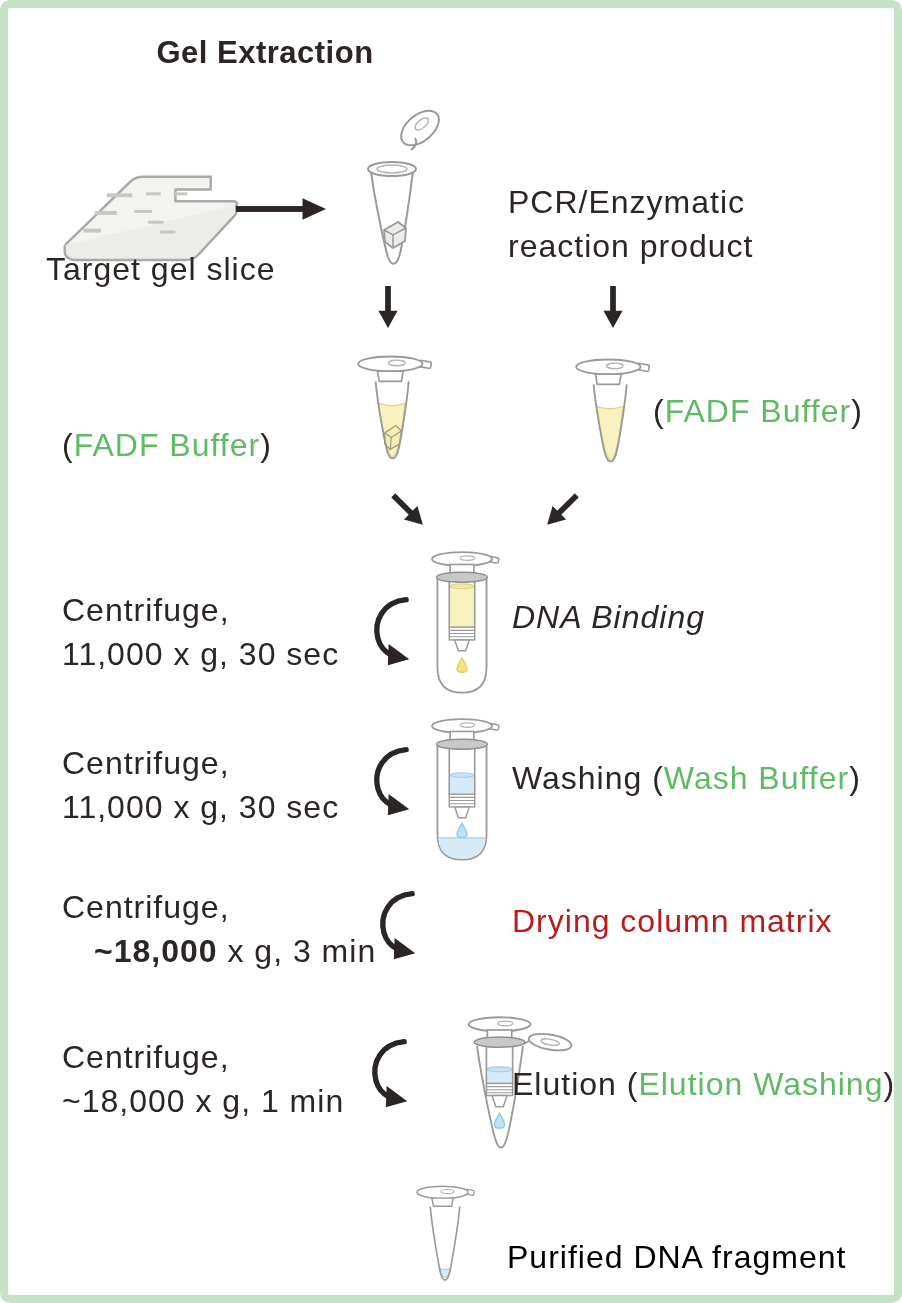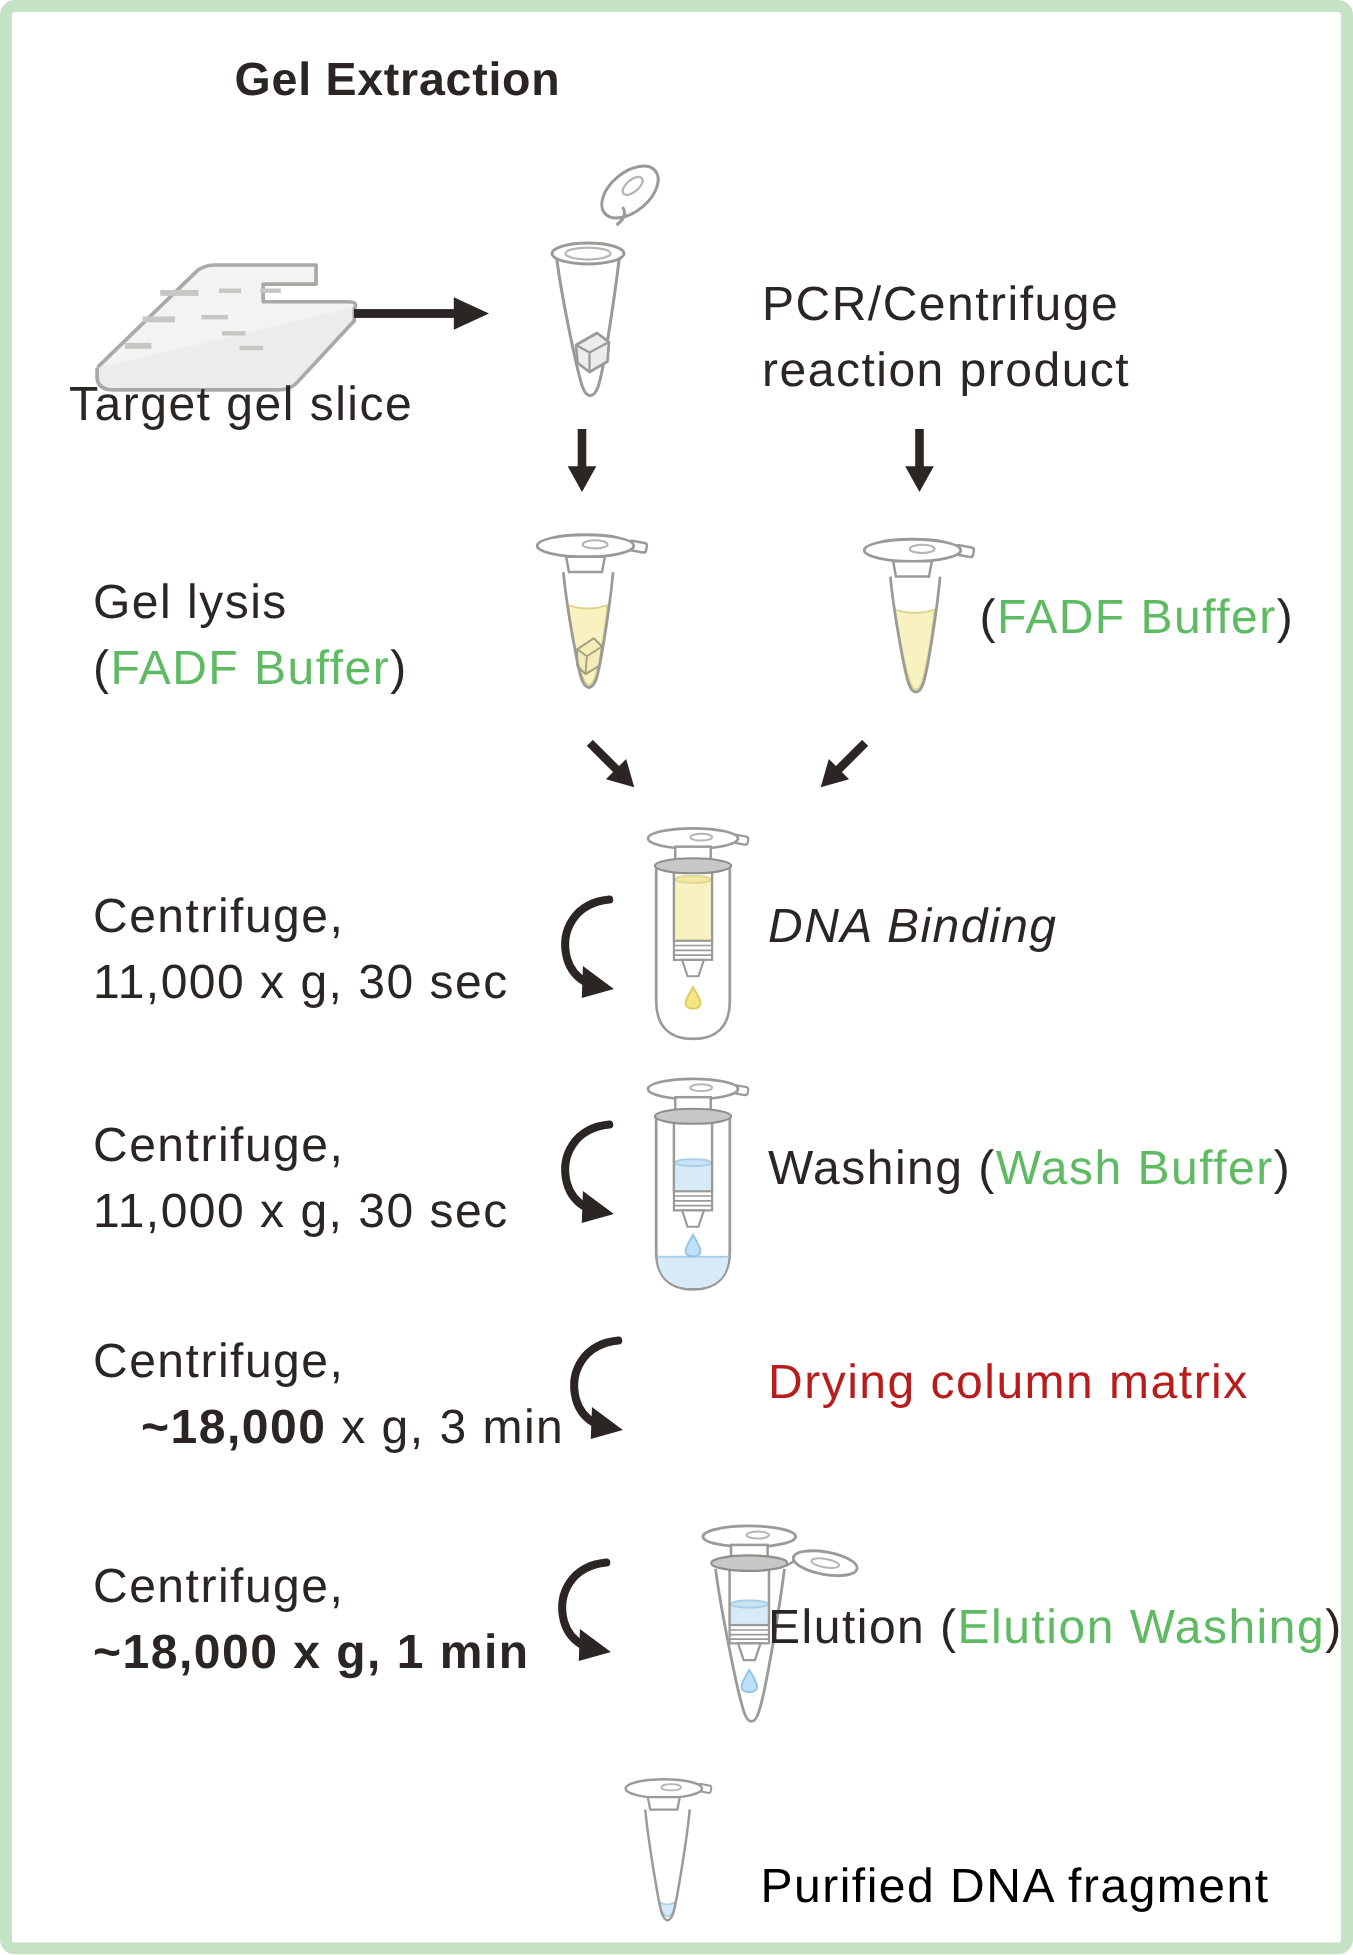--- a/index.html
+++ b/index.html
@@ -54,29 +54,28 @@
     <path d="M36,138 L45,143 L58,136 M45,143 L45,156" fill="none" stroke="#9a9a97" stroke-width="1.5"></path>
   </svg>
 
   <div class="txt" style="left: 38px; top: 243px; color: rgb(43, 37, 36);">Target gel slice</div>
 
   <svg class="ic" style="left:368px;top:278px;" width="24" height="42" viewBox="0 0 24 44">
     <rect x="9" y="0" width="6" height="28" fill="#2b2524"></rect>
       <polygon points="2,26 22,26 12,44" fill="#2b2524"></polygon>
   </svg>
 
-  <div class="txt" style="left: 500px; top: 176px; color: rgb(43, 37, 36);">PCR/Centrifuge</div>
+  <div class="txt" style="left: 500px; top: 176px; color: rgb(43, 37, 36);">PCR/Enzymatic</div>
   <div class="txt" style="left: 500px; top: 220px; color: rgb(43, 37, 36);">reaction product</div>
 
   <svg class="ic" style="left:593px;top:278px;" width="24" height="42" viewBox="0 0 24 44">
     <rect x="9" y="0" width="6" height="28" fill="#2b2524"></rect>
       <polygon points="2,26 22,26 12,44" fill="#2b2524"></polygon>
   </svg>
 
-  <div class="txt" style="left: 54px; top: 375px; color: rgb(43, 37, 36);">Gel lysis</div>
   <div class="txt" style="left: 54px; top: 419px; color: rgb(43, 37, 36);"><span>(</span><span class="green" style="color: rgb(95, 187, 99);">FADF Buffer</span><span>)</span></div>
 
   <svg class="ic" style="left:340px;top:342px;" width="92" height="128" viewBox="0 0 100 135">
     <rect x="78" y="9" width="13" height="7" rx="2" transform="rotate(10 78 9)" fill="#fff" stroke="#9a9a97" stroke-width="1.8"></rect>
     <ellipse cx="46" cy="13" rx="35" ry="8" fill="#fff" stroke="#9a9a97" stroke-width="2"></ellipse>
     <ellipse cx="53" cy="12" rx="9" ry="3" fill="#fff" stroke="#b5b5b2" stroke-width="1.5"></ellipse>
     <path d="M32,21 L60,21 L58,32 L34,32 Z" fill="#fff" stroke="#9a9a97" stroke-width="1.8"></path>
     <path d="M33,56 C36,78 42,103 44,108 C47,116 50,116 53,108 C55,103 60,78 62,56 Q48,61 33,56 Z" fill="#f8f2c0" stroke="#ded593" stroke-width="1.5"></path>
     <path d="M40,88 L52,80 L58,86 L56,100 L46,106 L40,100 Z" fill="#f3ecb8" stroke="#a3a07d" stroke-width="1.5" stroke-linejoin="round"></path>
     <path d="M40,88 L47,93 L58,86 M47,93 L46,106" fill="none" stroke="#a3a07d" stroke-width="1.3"></path>
@@ -161,21 +160,21 @@
   <div class="txt" style="left: 54px; top: 925px; color: rgb(43, 37, 36); margin-left: 32px;"><span class="b">~18,000</span><span> x g, 3 min</span></div>
 
   <svg class="ic" style="left:366px;top:878px;" width="42" height="78" viewBox="0 0 55 92">
     <path d="M50,5 C20,8 7,32 13,56 C16,67 23,74 31,78" fill="none" stroke="#2b2524" stroke-width="7" stroke-linecap="round"></path>
     <polygon points="27,63 54,83 26,91" fill="#2b2524"></polygon>
   </svg>
 
   <div class="txt" style="left: 504px; top: 895px; color: #b91c1c;">Drying column matrix</div>
 
   <div class="txt" style="left: 54px; top: 1031px; color: rgb(43, 37, 36);">Centrifuge,</div>
-  <div class="txt" style="left: 54px; top: 1075px; color: rgb(43, 37, 36); font-weight: bold;">~18,000 x g, 1 min</div>
+  <div class="txt" style="left: 54px; top: 1075px; color: rgb(43, 37, 36);">~18,000 x g, 1 min</div>
 
   <svg class="ic" style="left:358px;top:1026px;" width="42" height="78" viewBox="0 0 55 92">
     <path d="M50,5 C20,8 7,32 13,56 C16,67 23,74 31,78" fill="none" stroke="#2b2524" stroke-width="7" stroke-linecap="round"></path>
     <polygon points="27,63 54,83 26,91" fill="#2b2524"></polygon>
   </svg>
 
   <svg class="ic" style="left:448px;top:1006px;" width="118" height="150" viewBox="0 0 125 160">
     <path d="M72,32 L82,26 L98,27" fill="none" stroke="#9a9a97" stroke-width="1.8"></path>
     <g transform="rotate(10 100 30)">
       <ellipse cx="100" cy="30" rx="23" ry="8" fill="#fff" stroke="#9a9a97" stroke-width="2"></ellipse>

